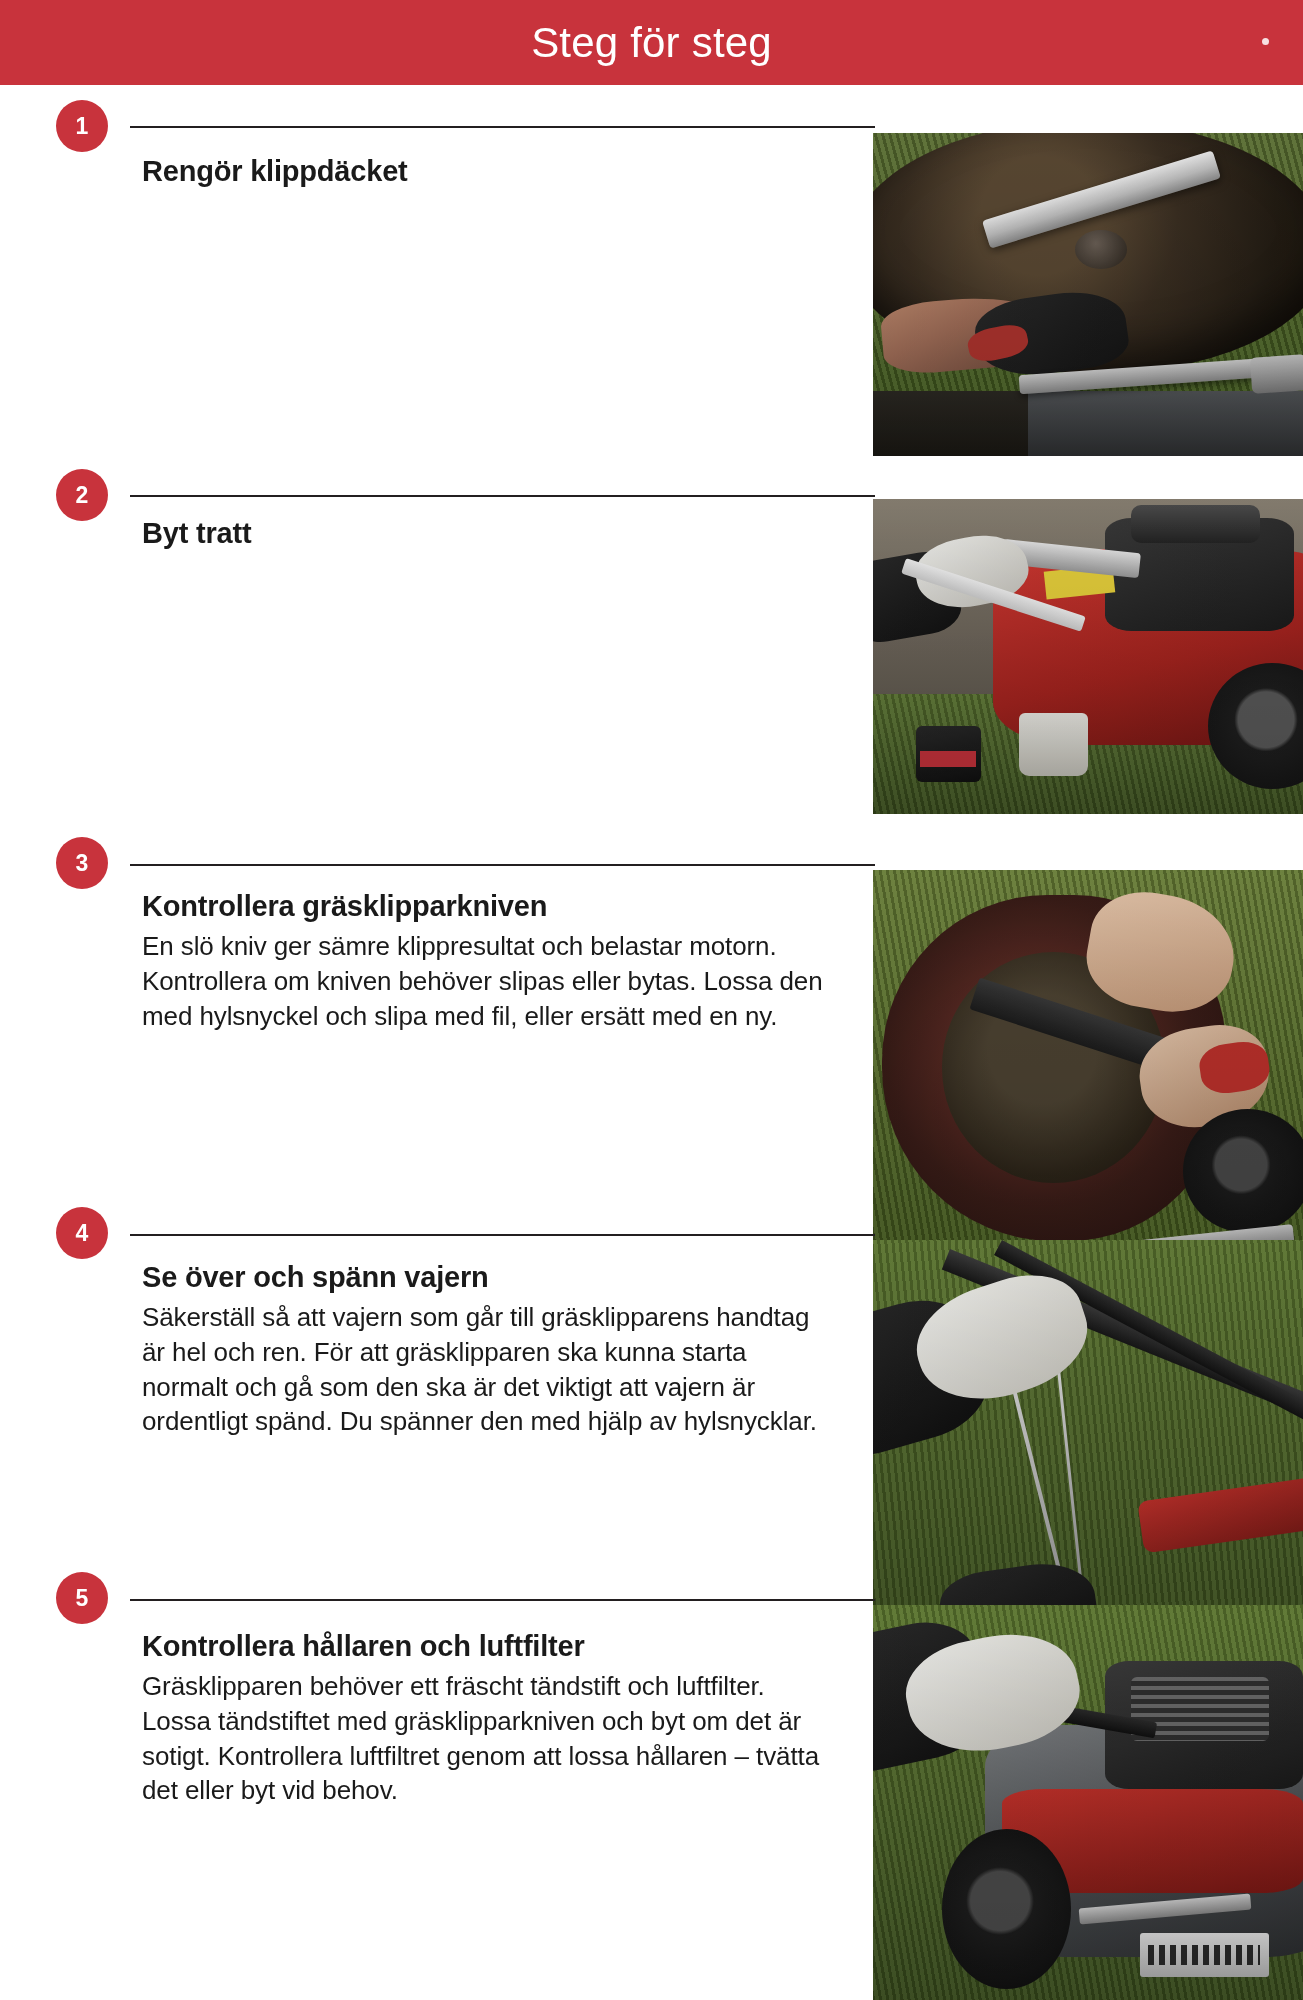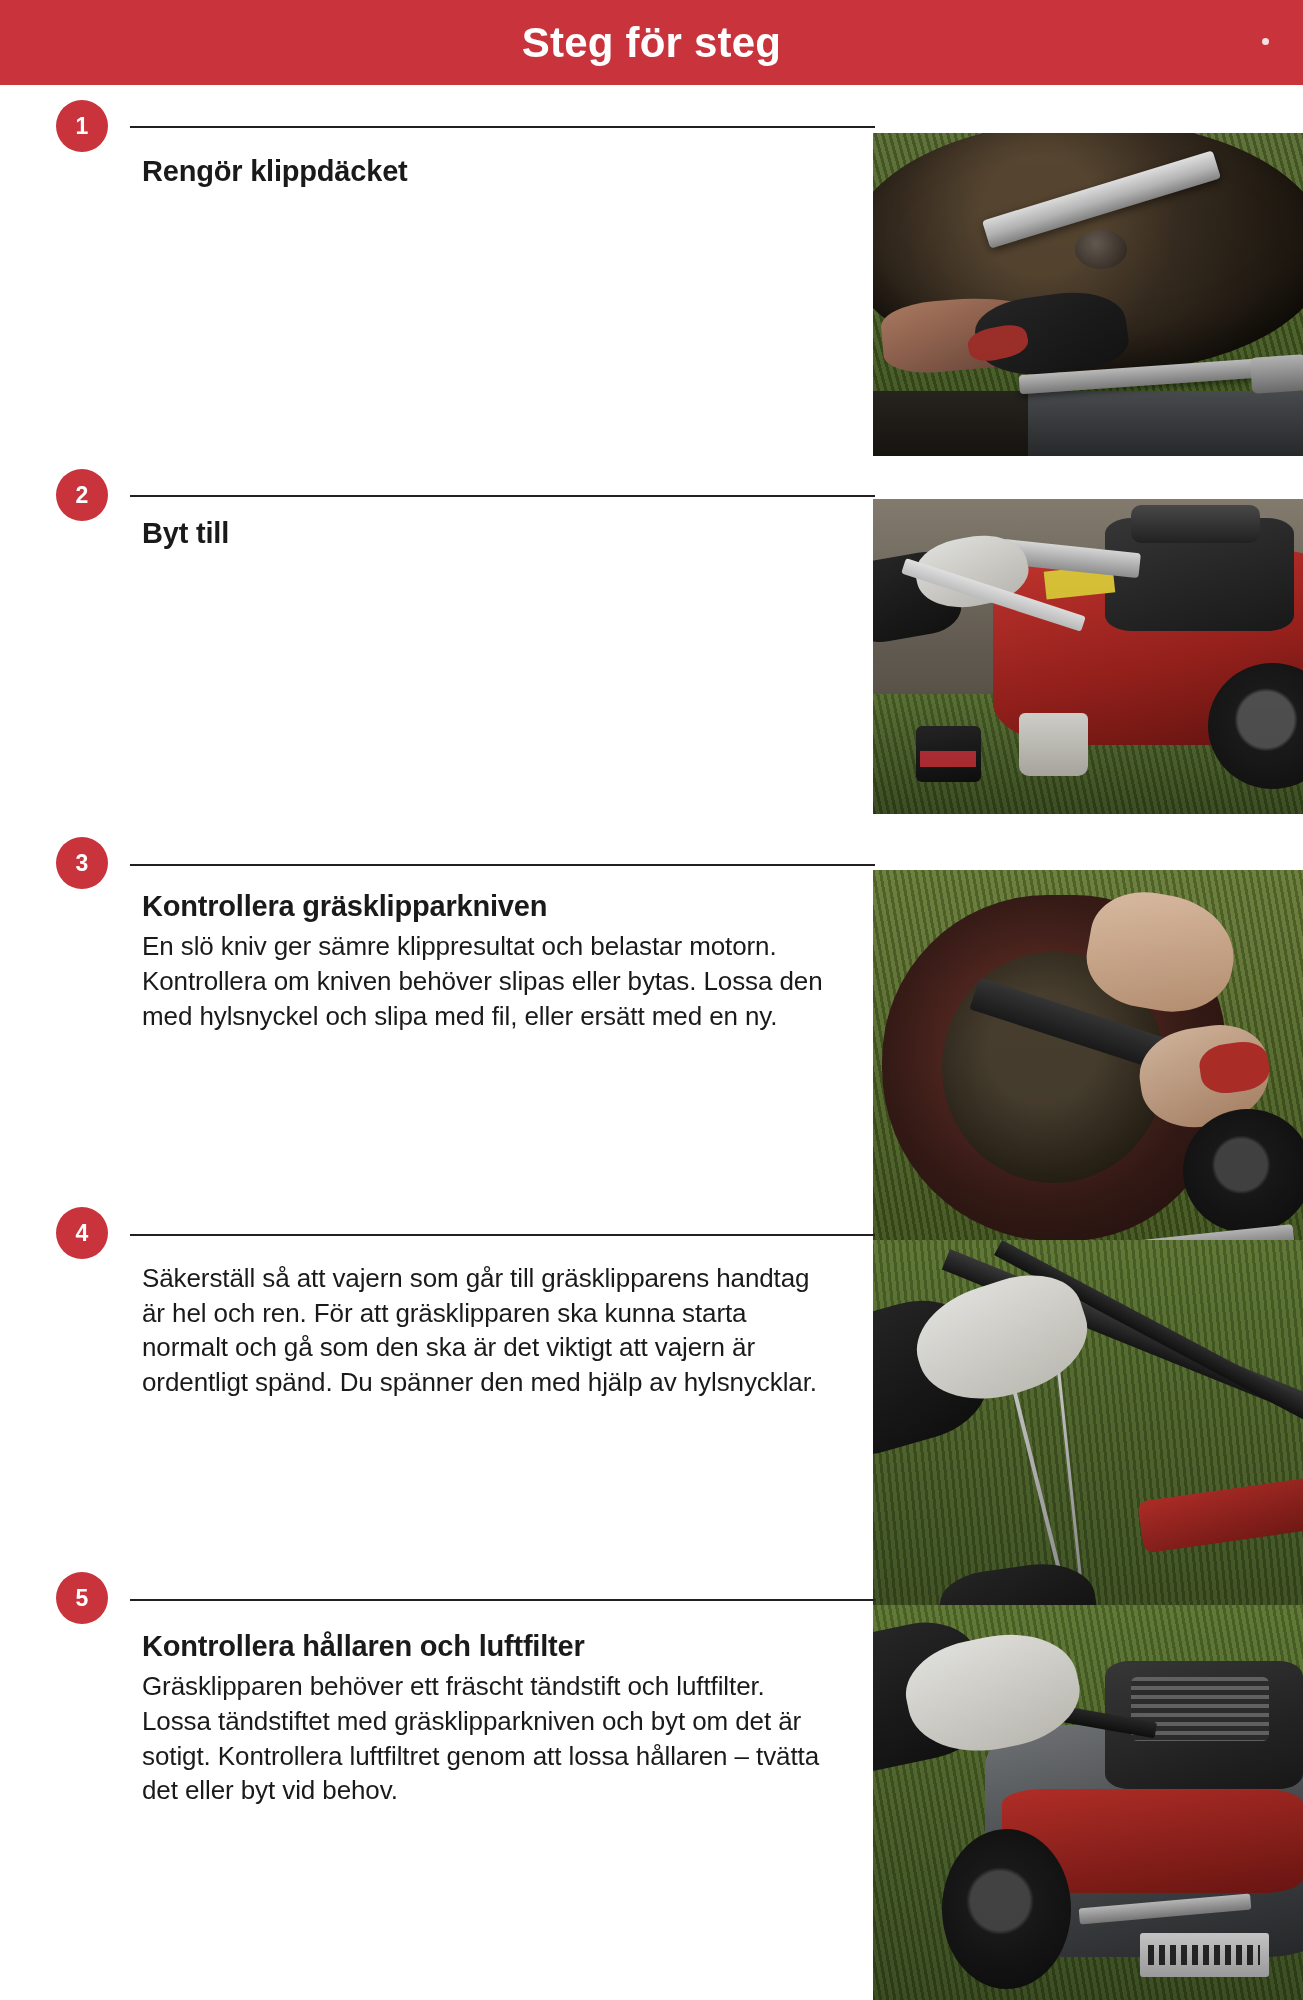--- a/index.html
+++ b/index.html
@@ -30,21 +30,21 @@
     position: absolute;
     left: 0;
     top: 0;
     width: 1303px;
     height: 85px;
     display: flex;
     align-items: center;
     justify-content: center;
     color: #ffffff;
     font-size: 42px;
-    font-weight: bold;
+    font-weight: normal;
     letter-spacing: 0.2px;
   }
   .header-dot {
     position: absolute;
     right: 34px;
     top: 38px;
     width: 7px;
     height: 7px;
     background: #ffffff;
     border-radius: 50%;
@@ -470,21 +470,21 @@
       <div class="layer p1-tool"></div>
       <div class="layer p1-tool-head"></div>
       <div class="layer photo-shade"></div>
     </div>
   </div>
 
   <div class="step">
     <div class="step-rule" style="left:130px; top:410px; width:745px;"></div>
     <div class="badge" style="left:56px; top:384px;">2</div>
     <div class="step-text" style="left:142px; top:432px; width:690px;">
-      <div class="step-title">Byt till</div>
+      <div class="step-title">Byt tratt</div>
     </div>
     <div class="photo" style="left:873px; top:414px; width:430px; height:315px;">
       <div class="layer p2-bg"></div>
       <div class="layer p2-grass"></div>
       <div class="layer p2-body"></div>
       <div class="layer p2-engine"></div>
       <div class="layer p2-engine-top"></div>
       <div class="layer p2-label"></div>
       <div class="layer p2-wheel"></div>
       <div class="layer p2-pump"></div>
@@ -516,20 +516,21 @@
       <div class="layer p3-wheel"></div>
       <div class="layer p3-tool"></div>
       <div class="layer photo-shade"></div>
     </div>
   </div>
 
   <div class="step">
     <div class="step-rule" style="left:130px; top:1149px; width:745px;"></div>
     <div class="badge" style="left:56px; top:1122px;">4</div>
     <div class="step-text" style="left:142px; top:1176px; width:690px;">
+      <div class="step-title">Se över och spänn vajern</div>
       <div class="step-body">Säkerställ så att vajern som går till gräsklipparens handtag är hel och ren. För att gräsklipparen ska kunna starta normalt och gå som den ska är det viktigt att vajern är ordentligt spänd. Du spänner den med hjälp av hylsnycklar.</div>
     </div>
     <div class="photo" style="left:873px; top:1155px; width:430px; height:430px;">
       <div class="layer p4-grass"></div>
       <div class="layer p4-bar1"></div>
       <div class="layer p4-bar2"></div>
       <div class="layer p4-cable"></div>
       <div class="layer p4-cable2"></div>
       <div class="layer p4-sleeve"></div>
       <div class="layer p4-glove"></div>

